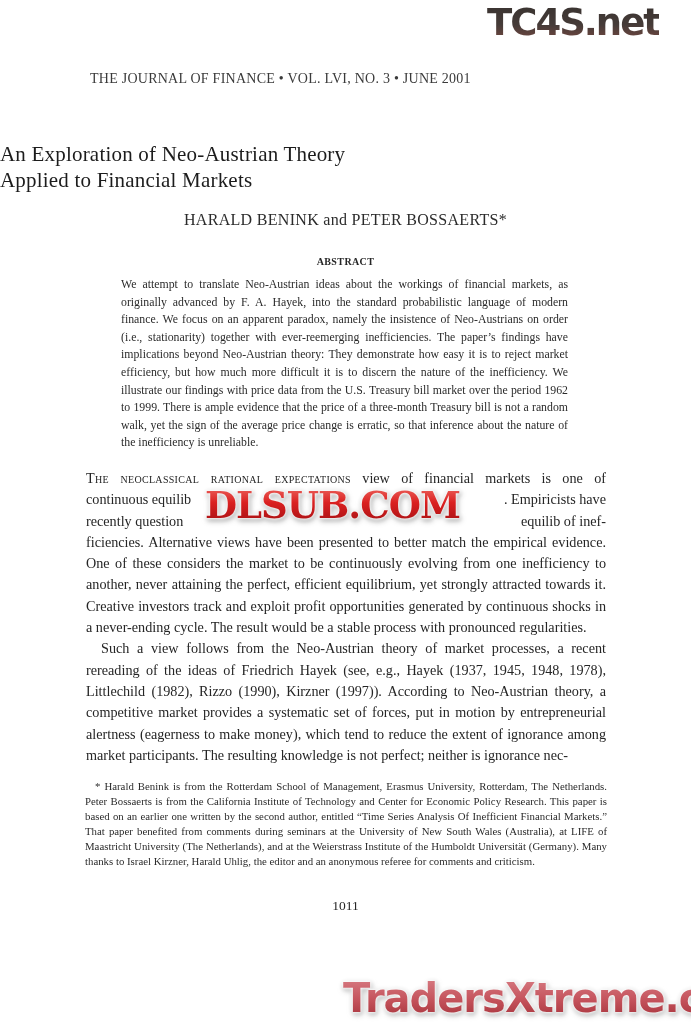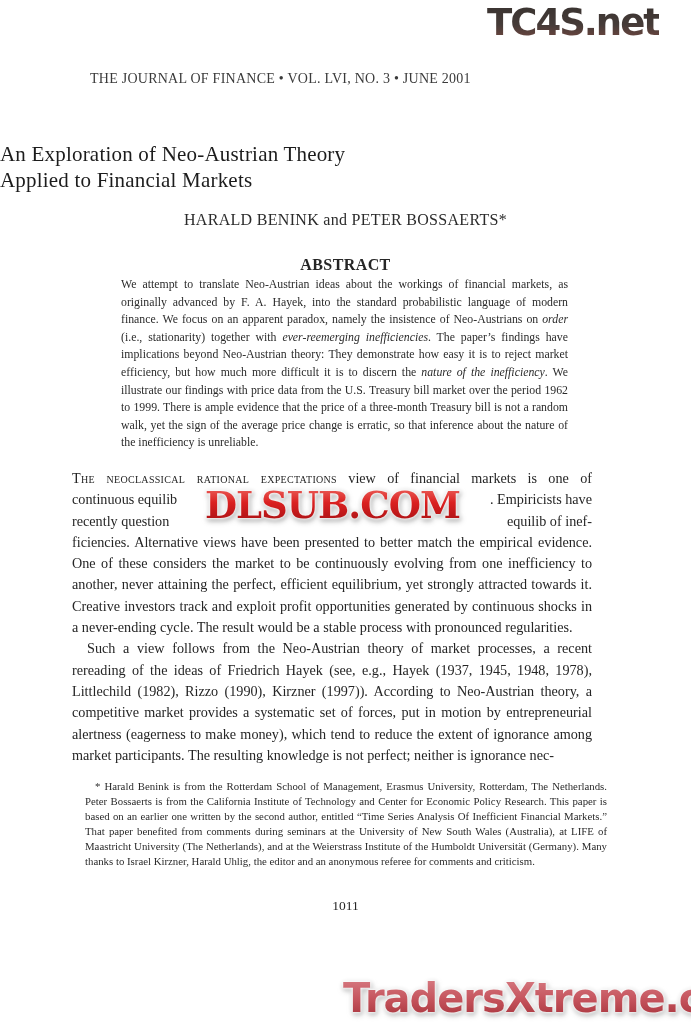--- a/index.html
+++ b/index.html
@@ -24,30 +24,30 @@
     font-weight:normal;font-size:21px;
     line-height:26px;color:#1c1c1c;letter-spacing:.2px;
   }
   .authors{
     position:absolute;top:211px;left:0;width:100%;
     text-align:center;font-size:16px;color:#2b2b2b;letter-spacing:.3px;
   }
   
   .abstract-heading{
     position:absolute;top:256px;left:0;width:100%;
-    text-align:center;font-weight:bold;font-size:16px;letter-spacing:.4px;
+    text-align:center;font-weight:bold;font-size:10px;letter-spacing:.4px;
   }
   .abstract-body{
     position:absolute;top:276px;left:121px;width:447px;
     font-size:11.8px;line-height:17.6px;text-align:justify;color:#2b2b2b;
   }
-  .italic{font-style:italic;}
+  .italic{}
   
   .body-text{
-    position:absolute;top:468px;left:72px;width:520px;
+    position:absolute;top:468px;left:86px;width:520px;
     font-size:14.2px;line-height:21.3px;text-align:justify;color:#252525;
   }
   .line1{text-align:justify;text-align-last:justify;}
   .smallcaps{font-variant:small-caps;letter-spacing:.3px;}
   .frag-line{display:flex;justify-content:space-between;}
   .para-rest{text-align:justify;}
   .para-indent{text-align:justify;text-indent:15px;}
   
   .footnote{
     position:absolute;top:779px;left:85px;width:522px;

